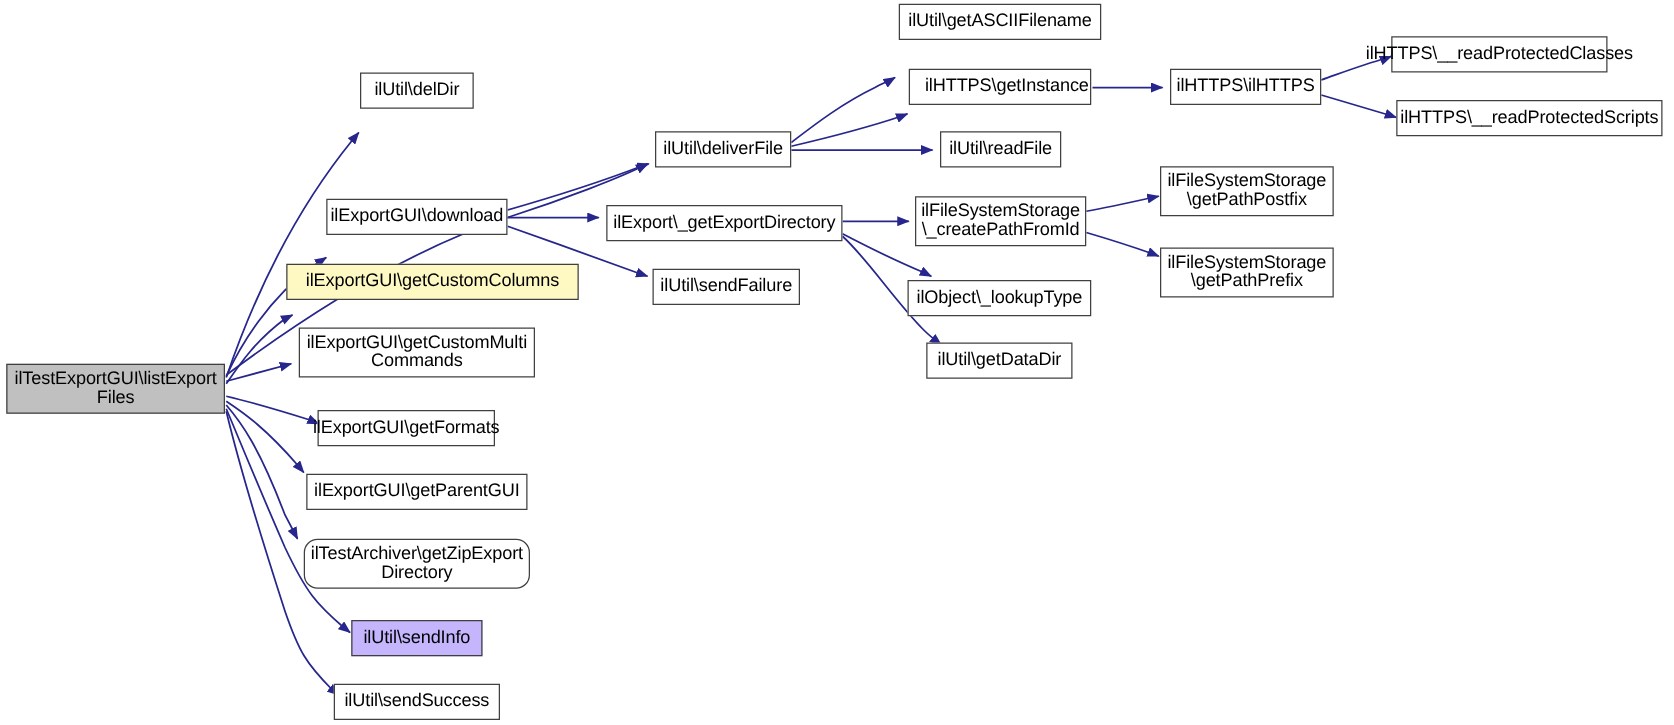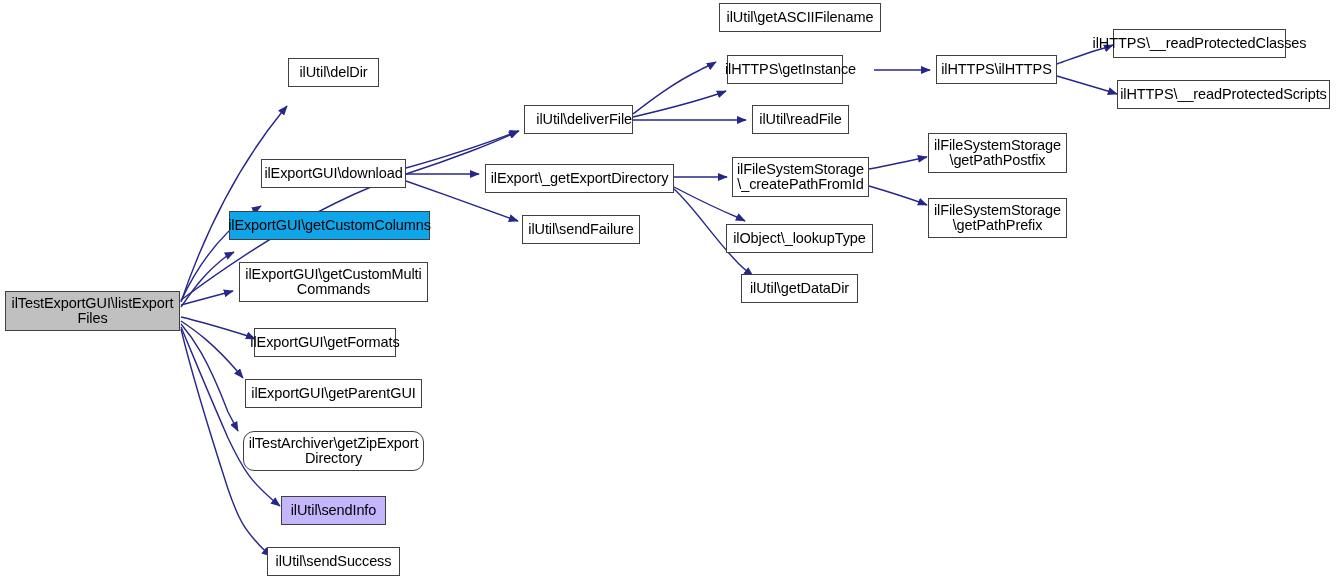--- a/index.html
+++ b/index.html
@@ -81,34 +81,34 @@
         <path d="M 869 169 C 886 166 904 162 922 158 L 927 157" fill="none" stroke="#26268c" stroke-width="1.4" marker-end="url(#arrow)"></path>
         <path d="M 869 186 C 886 191 905 197 922 203 L 927 205" fill="none" stroke="#26268c" stroke-width="1.4" marker-end="url(#arrow)"></path>
       </g>
   </svg>
 
   <div id="nodes-layer">
       <div class="node root" style="left: 5px; top: 291px; width: 175px; height: 40px; background: rgb(192, 192, 192); border-color: rgb(64, 64, 64); justify-content: center;"><span>ilTestExportGUI\listExport
 Files</span></div>
       <div class="node" style="left: 288px; top: 58px; width: 91px; height: 29px; background: rgb(255, 255, 255); border-color: rgb(64, 64, 64);"><span>ilUtil\delDir</span></div>
       <div class="node" style="left: 261px; top: 159px; width: 145px; height: 29px; background: rgb(255, 255, 255); border-color: rgb(64, 64, 64);"><span>ilExportGUI\download</span></div>
-      <div class="node" style="left: 229px; top: 211px; width: 201px; height: 29px; background: #0ea5e9; border-color: rgb(64, 64, 64);"><span>ilExportGUI\getCustomColumns</span></div>
+      <div class="node" style="left: 229px; top: 211px; width: 234px; height: 29px; background: #fef9c3; border-color: rgb(64, 64, 64);"><span>ilExportGUI\getCustomColumns</span></div>
       <div class="node" style="left: 239px; top: 262px; width: 189px; height: 40px; background: rgb(255, 255, 255); border-color: rgb(64, 64, 64);"><span>ilExportGUI\getCustomMulti
 Commands</span></div>
       <div class="node" style="left: 254px; top: 328px; width: 142px; height: 29px; background: rgb(255, 255, 255); border-color: rgb(64, 64, 64);"><span>ilExportGUI\getFormats</span></div>
       <div class="node" style="left: 245px; top: 379px; width: 177px; height: 29px; background: rgb(255, 255, 255); border-color: rgb(64, 64, 64);"><span>ilExportGUI\getParentGUI</span></div>
       <div class="node" style="left: 243px; top: 431px; width: 181px; height: 40px; background: rgb(255, 255, 255); border-color: rgb(64, 64, 64); border-radius: 11px;"><span>ilTestArchiver\getZipExport
 Directory</span></div>
       <div class="node" style="left: 281px; top: 496px; width: 105px; height: 29px; background: #c4b5fd; border-color: rgb(64, 64, 64);"><span>ilUtil\sendInfo</span></div>
       <div class="node" style="left: 267px; top: 547px; width: 133px; height: 29px; background: rgb(255, 255, 255); border-color: rgb(64, 64, 64);"><span>ilUtil\sendSuccess</span></div>
-      <div class="node" style="left: 524px; top: 105px; width: 109px; height: 29px; background: rgb(255, 255, 255); border-color: rgb(64, 64, 64); justify-content: flex-end;"><span>ilUtil\deliverFile</span></div>
+      <div class="node" style="left: 524px; top: 105px; width: 109px; height: 29px; background: rgb(255, 255, 255); border-color: rgb(64, 64, 64);"><span>ilUtil\deliverFile</span></div>
       <div class="node" style="left: 485px; top: 164px; width: 189px; height: 29px; background: rgb(255, 255, 255); border-color: rgb(64, 64, 64);"><span>ilExport\_getExportDirectory</span></div>
       <div class="node" style="left: 522px; top: 215px; width: 118px; height: 29px; background: rgb(255, 255, 255); border-color: rgb(64, 64, 64);"><span>ilUtil\sendFailure</span></div>
       <div class="node" style="left: 719px; top: 3px; width: 162px; height: 29px; background: rgb(255, 255, 255); border-color: rgb(64, 64, 64);"><span>ilUtil\getASCIIFilename</span></div>
-      <div class="node" style="left: 727px; top: 55px; width: 116px; height: 29px; background: rgb(255, 255, 255); border-color: rgb(64, 64, 64); padding-left: 11px;"><span>ilHTTPS\getInstance</span></div>
+      <div class="node" style="left: 727px; top: 55px; width: 146px; height: 29px; background: rgb(255, 255, 255); border-color: rgb(64, 64, 64); padding-left: 11px;"><span>ilHTTPS\getInstance</span></div>
       <div class="node" style="left: 752px; top: 105px; width: 97px; height: 29px; background: rgb(255, 255, 255); border-color: rgb(64, 64, 64);"><span>ilUtil\readFile</span></div>
       <div class="node" style="left: 732px; top: 157px; width: 137px; height: 40px; background: rgb(255, 255, 255); border-color: rgb(64, 64, 64);"><span>ilFileSystemStorage
 \_createPathFromId</span></div>
       <div class="node" style="left: 726px; top: 224px; width: 147px; height: 29px; background: rgb(255, 255, 255); border-color: rgb(64, 64, 64);"><span>ilObject\_lookupType</span></div>
       <div class="node" style="left: 741px; top: 274px; width: 117px; height: 29px; background: rgb(255, 255, 255); border-color: rgb(64, 64, 64);"><span>ilUtil\getDataDir</span></div>
       <div class="node" style="left: 936px; top: 55px; width: 121px; height: 29px; background: rgb(255, 255, 255); border-color: rgb(64, 64, 64);"><span>ilHTTPS\ilHTTPS</span></div>
       <div class="node" style="left: 928px; top: 133px; width: 139px; height: 40px; background: rgb(255, 255, 255); border-color: rgb(64, 64, 64);"><span>ilFileSystemStorage
 \getPathPostfix</span></div>
       <div class="node" style="left: 928px; top: 198px; width: 139px; height: 40px; background: rgb(255, 255, 255); border-color: rgb(64, 64, 64);"><span>ilFileSystemStorage
 \getPathPrefix</span></div>

